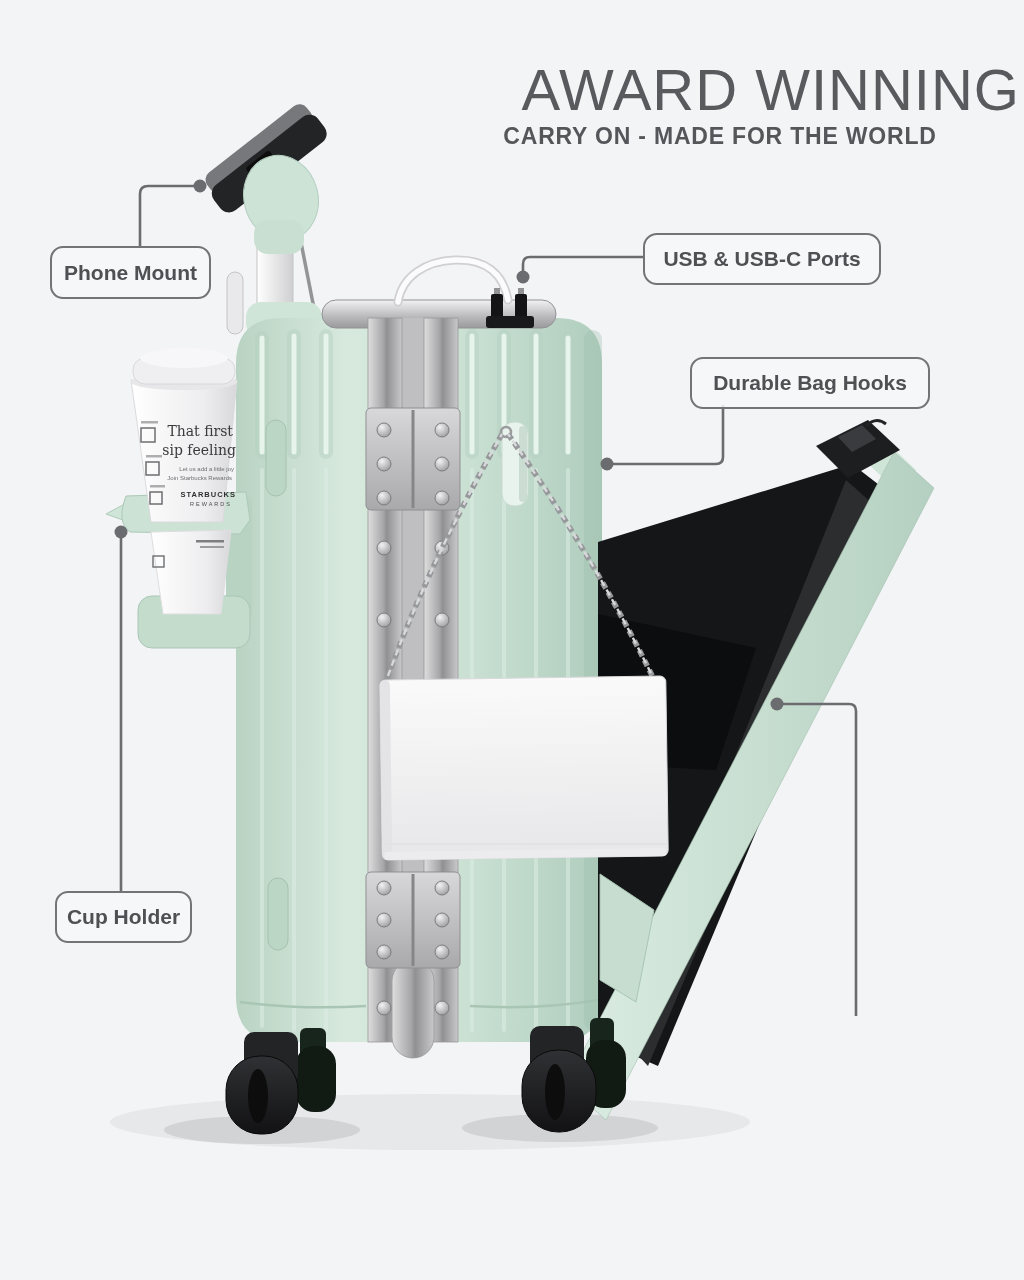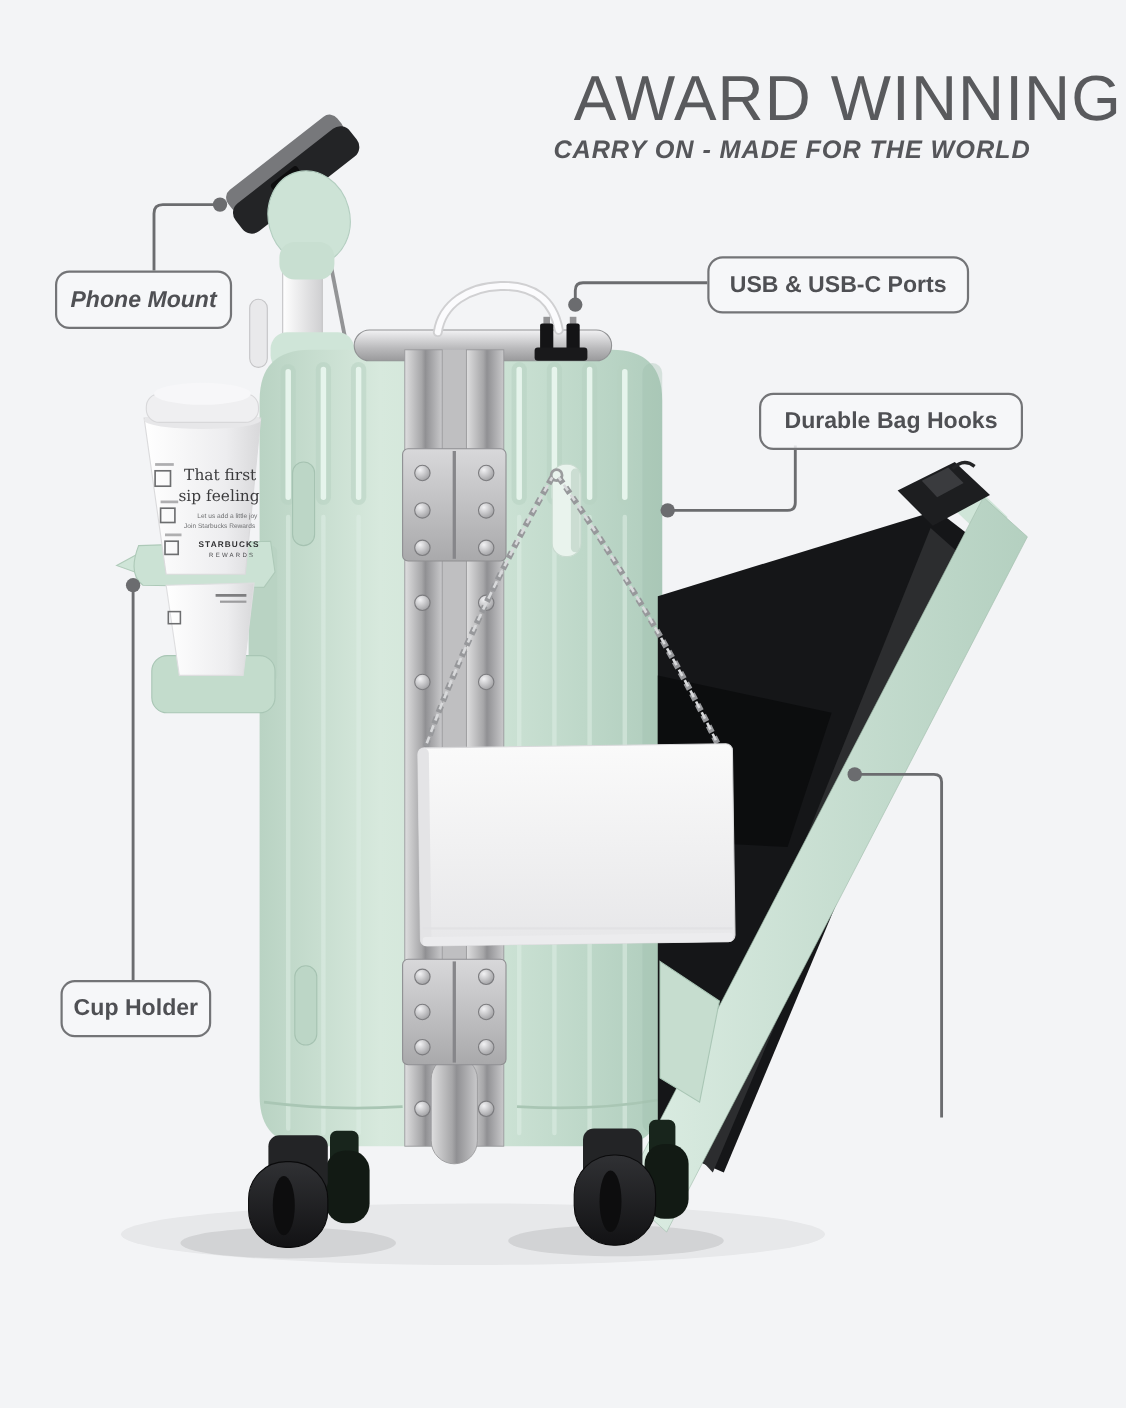--- a/index.html
+++ b/index.html
@@ -7,29 +7,29 @@
     position:relative;width:1024px;height:1280px;overflow:hidden;
     background:#f3f4f6;font-family:"Liberation Sans",sans-serif;
   }
   
   .hero-title{
     position:absolute;left:420px;top:56px;width:600px;text-align:right;
     font-size:58px;font-weight:400;letter-spacing:1px;color:#595a5d;z-index:4;
   }
   .hero-subtitle{
     position:absolute;left:420px;top:123px;width:600px;text-align:center;
-    font-size:23px;font-weight:700;letter-spacing:.8px;color:#55565a;z-index:4;font-style:italic;
+    font-size:23px;font-weight:700;letter-spacing:.8px;color:#55565a;z-index:4;
   }
   
   .callout{
     position:absolute;display:flex;align-items:center;justify-content:center;
     border:2.5px solid #737477;border-radius:13px;background:rgba(246,247,249,.85);
     color:#4f5054;font-size:21px;font-weight:700;z-index:6;white-space:nowrap;
   }
-  .co-phone  {left:50px; top:246px; width:157px;height:49px;font-style:italic;}
+  .co-phone  {left:50px; top:246px; width:157px;height:49px;}
   .co-usb    {left:643px;top:233px; width:234px;height:48px;border-radius:14px;}
   .co-hooks  {left:690px;top:357px; width:236px;height:48px;}
   .co-cup    {left:55px; top:891px; width:133px;height:48px;}
   .co-laptop {left:753px;top:1016px;width:206px;height:47px;}
   
   .art,.leaders{position:absolute;left:0;top:0;}
   .art{z-index:1;}
   .leaders{z-index:5;pointer-events:none;}
 </style>
 </head>

